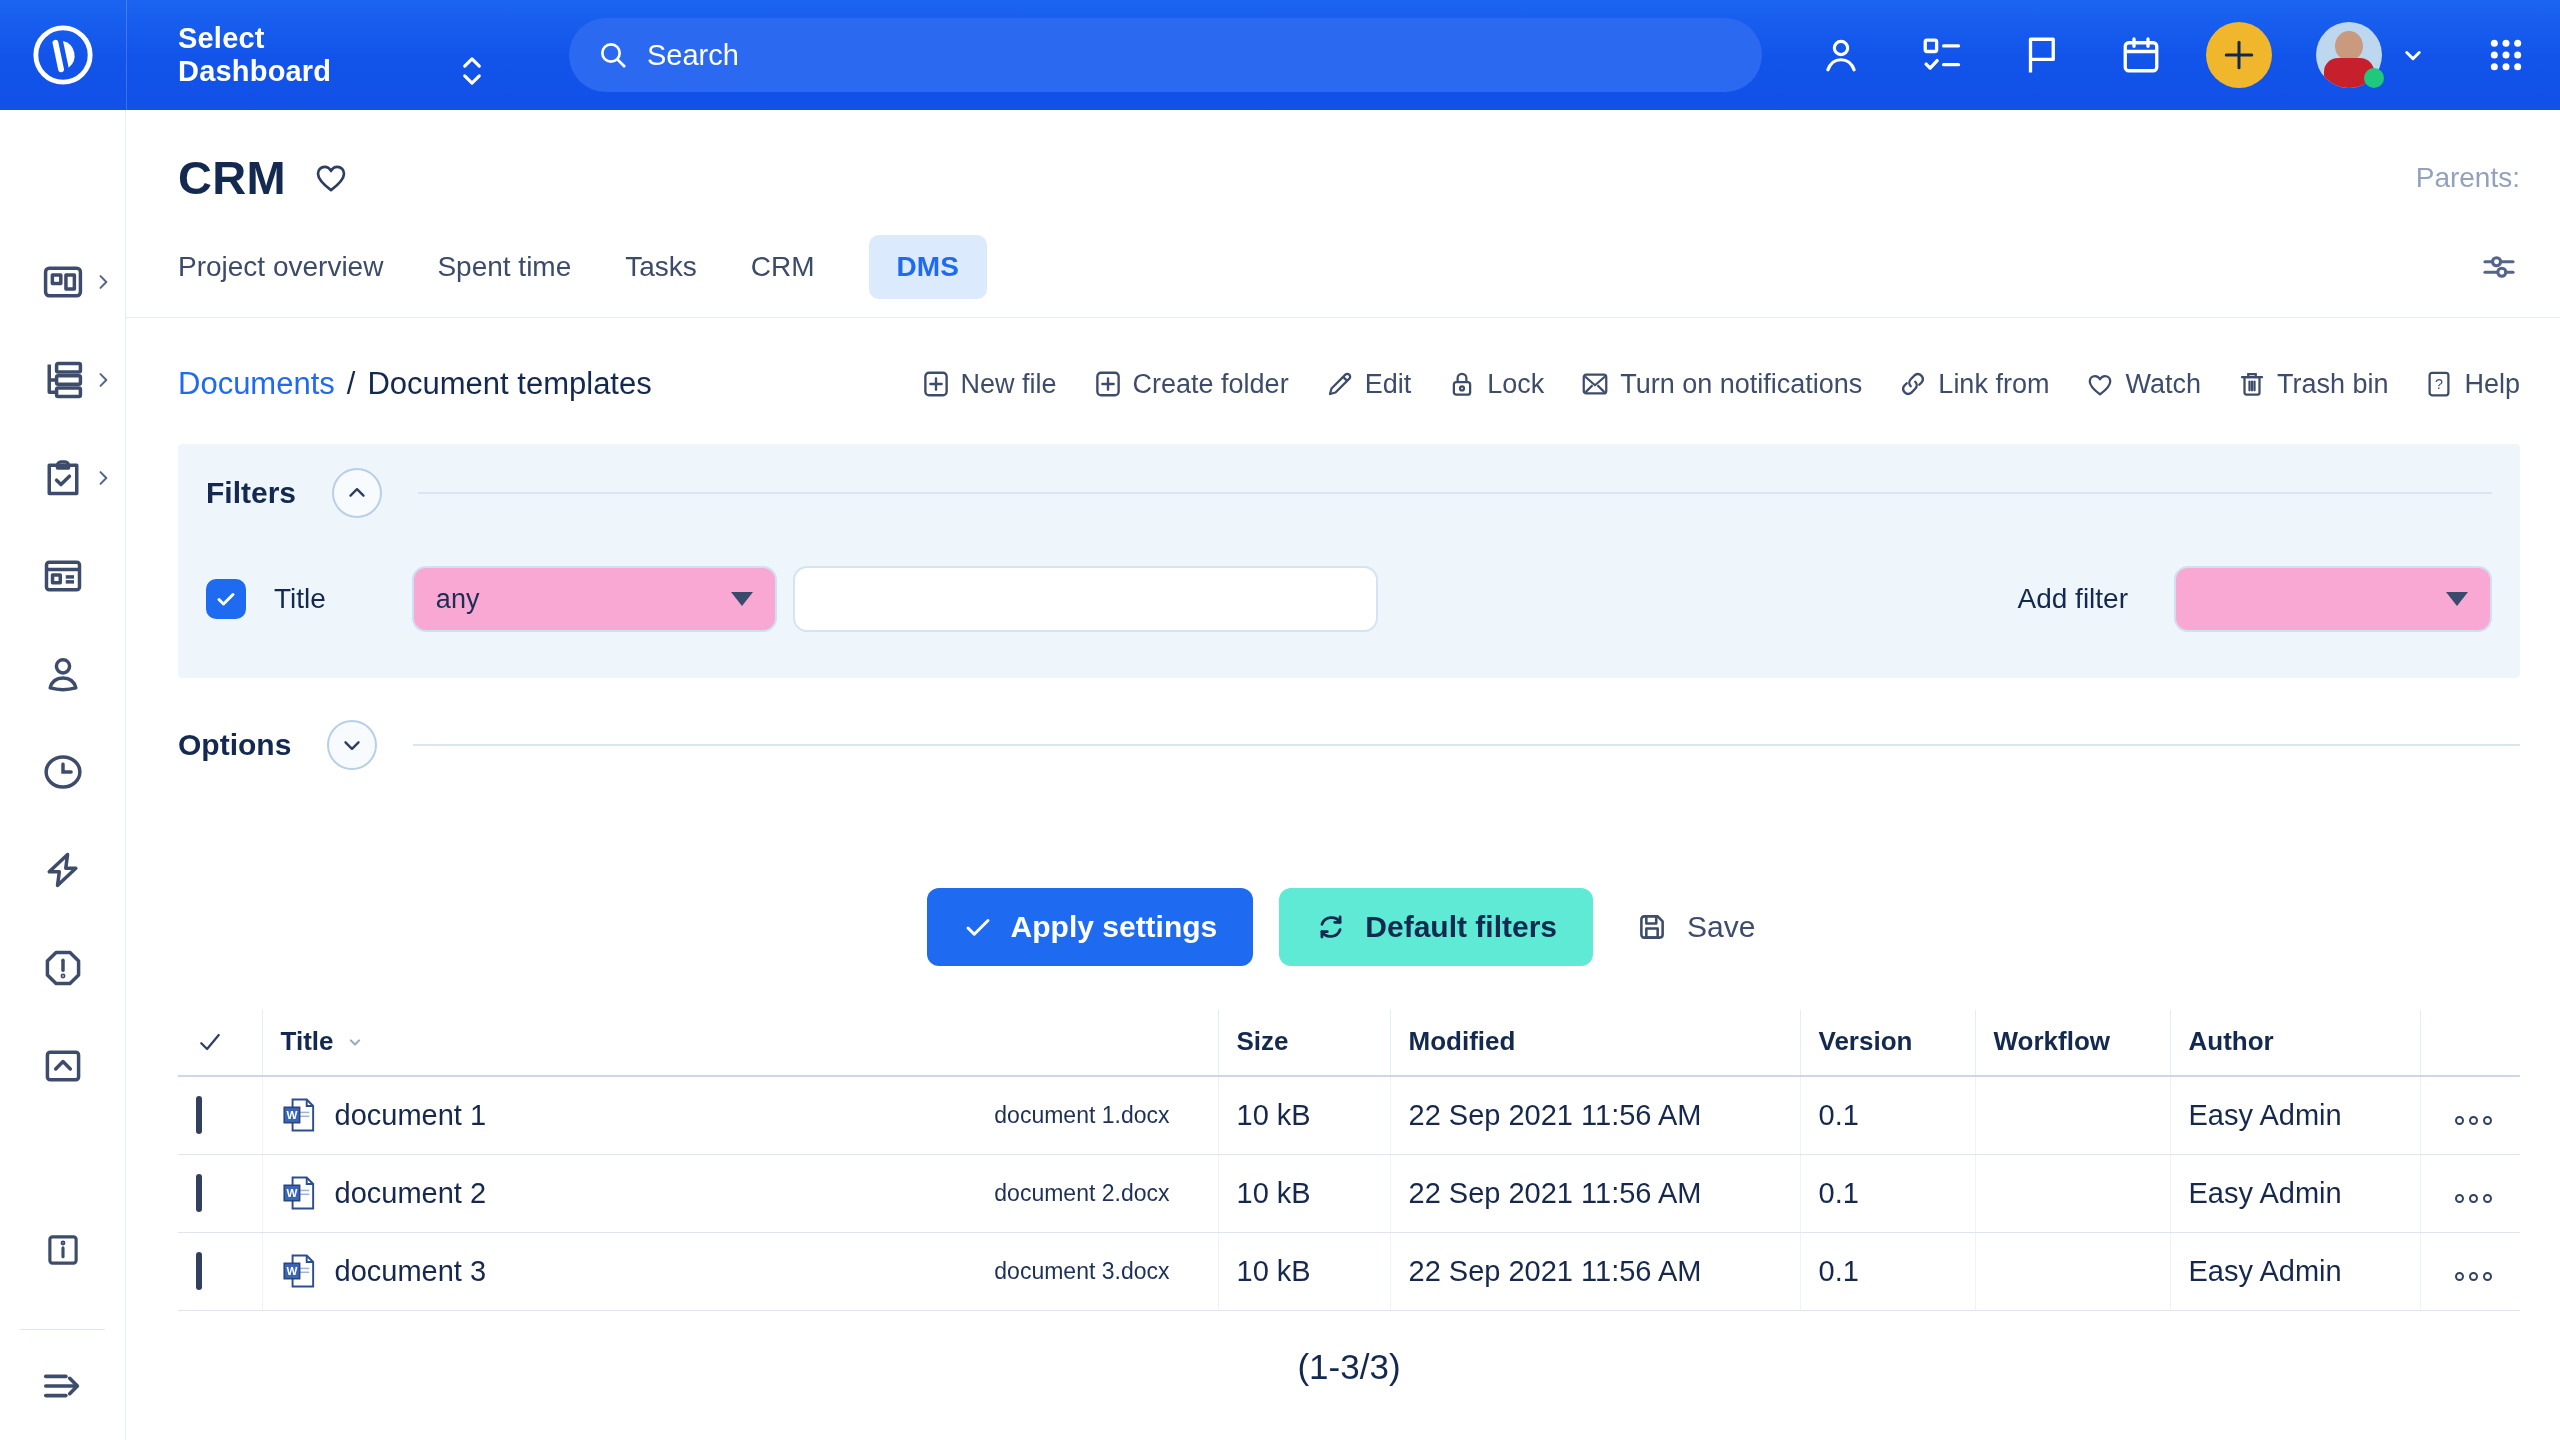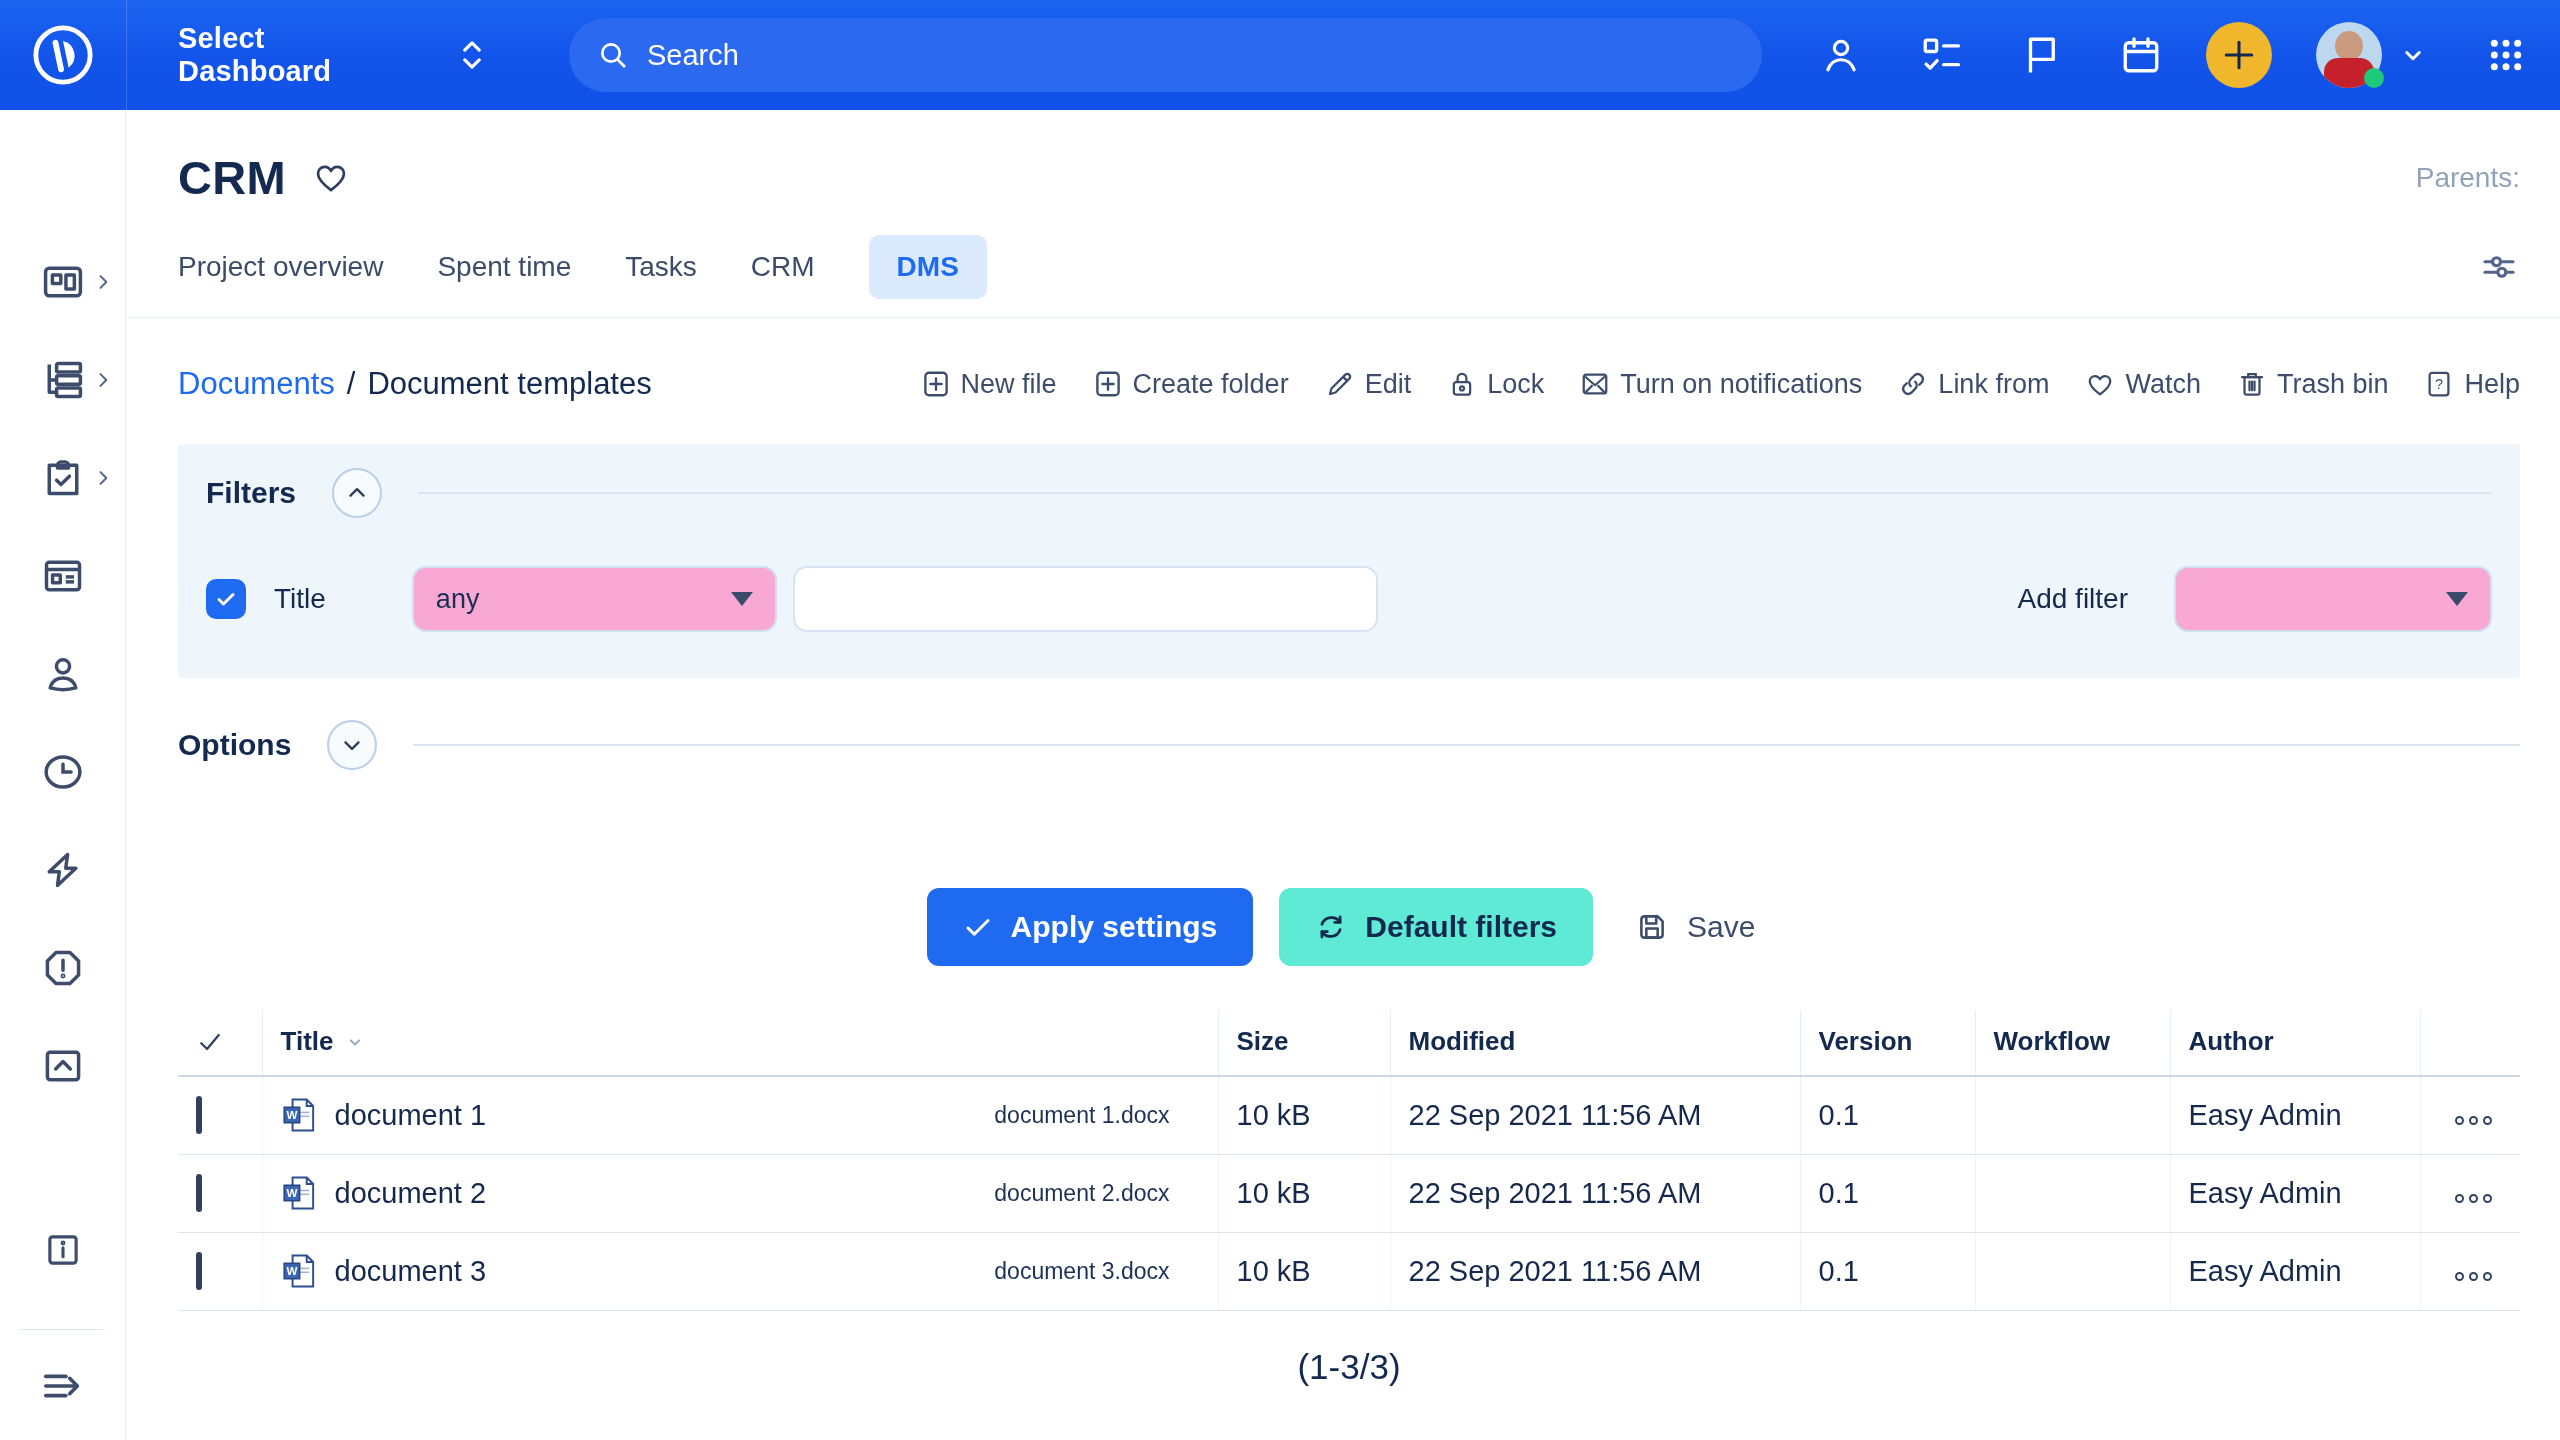--- a/index.html
+++ b/index.html
@@ -4,21 +4,21 @@
 <style>
   * { box-sizing: border-box; margin: 0; padding: 0; }
   html,body { width:2560px; height:1440px; overflow:hidden; background:#fff;
     font-family:"Liberation Sans", sans-serif; color:#14294e; }
 
   
   .topbar { height:110px; background:linear-gradient(180deg,#1b64f0 0%, #1253ea 55%, #1151e8 100%);
     display:flex; align-items:center; position:relative; }
   .logo-wrap { width:126px; display:flex; justify-content:center; align-items:center; flex:0 0 126px; }
   .topbar-divider { position:absolute; left:126px; top:0; width:1px; height:110px; background:rgba(255,255,255,.18); }
-  .dash-select { margin-left:52px; display:flex; align-items:center; gap:34px; color:#fff;
+  .dash-select { margin-left:52px; display:flex; align-items:flex-end; gap:34px; color:#fff;
     font-size:29px; font-weight:bold; letter-spacing:.2px; cursor:pointer; }
   .search-pill { margin-left:82px; width:1205px; height:74px; border-radius:38px; background:#2c69f1;
     display:flex; align-items:center; padding-left:28px; gap:18px; color:#fff; font-size:29px; }
   .search-pill input { background:transparent; border:none; outline:none; color:#fff; font-size:29px;
     font-family:inherit; width:900px; }
   .search-pill input::placeholder { color:#fff; opacity:1; }
   .top-actions { margin-left:auto; margin-right:34px; display:flex; align-items:center; }
   .top-icon { color:#fff; margin-left:58px; display:flex; cursor:pointer; }
   .plus-btn { width:66px; height:66px; border-radius:50%; background:#f0b62c; color:#13294e;
     display:flex; align-items:center; justify-content:center; margin-left:44px; cursor:pointer; }

